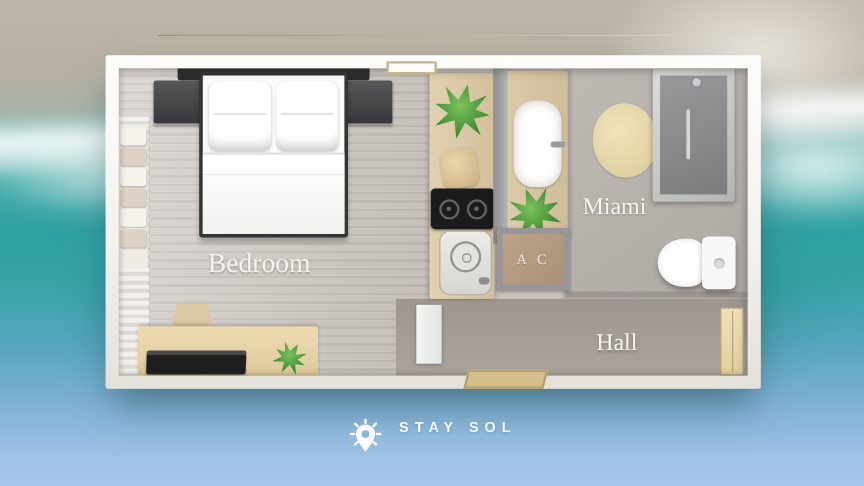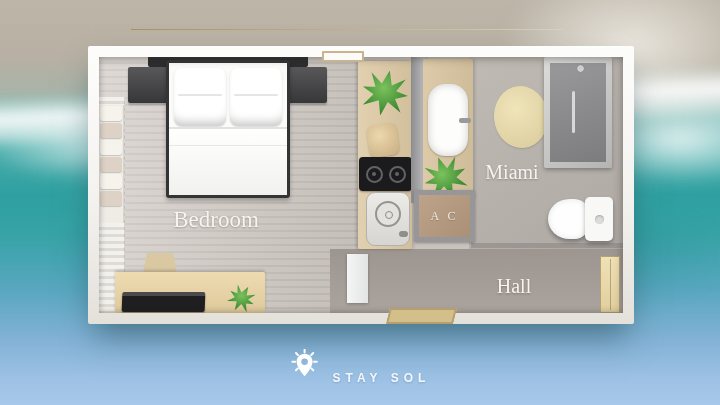--- a/index.html
+++ b/index.html
@@ -187,21 +187,21 @@
   
   .room-label{position:absolute;z-index:8;text-align:center;
       font-family:"Liberation Serif",serif;color:var(--label-white,#f6f4f0);
       text-shadow:0 1px 2px rgba(60,55,50,.35);}
   .lbl-bedroom{left:57px;top:150px;width:120px;font-size:23px;font-family:Liberation Serif, serif;}
   .lbl-bath{left:378px;top:104px;width:70px;font-size:20px;}
   .lbl-hall{left:380px;top:218px;width:70px;font-size:20px;}
 
   
   .footer-brand{position:absolute;left:50%;top:349px;transform:translateX(-50%);z-index:30;
-      display:flex;align-items:flex-end;gap:13px;}
+      display:flex;align-items:flex-start;gap:13px;}
   .brand-text{font-size:12px;font-weight:bold;letter-spacing:5px;color:#f3f7fb;
       text-shadow:0 1px 2px rgba(40,80,120,.25);}
 </style>
 </head>
 <body>
 
 <div class="stage">
 
   <div class="bg-layer sand-light"></div>
   <div class="bg-layer foam-main"></div>

